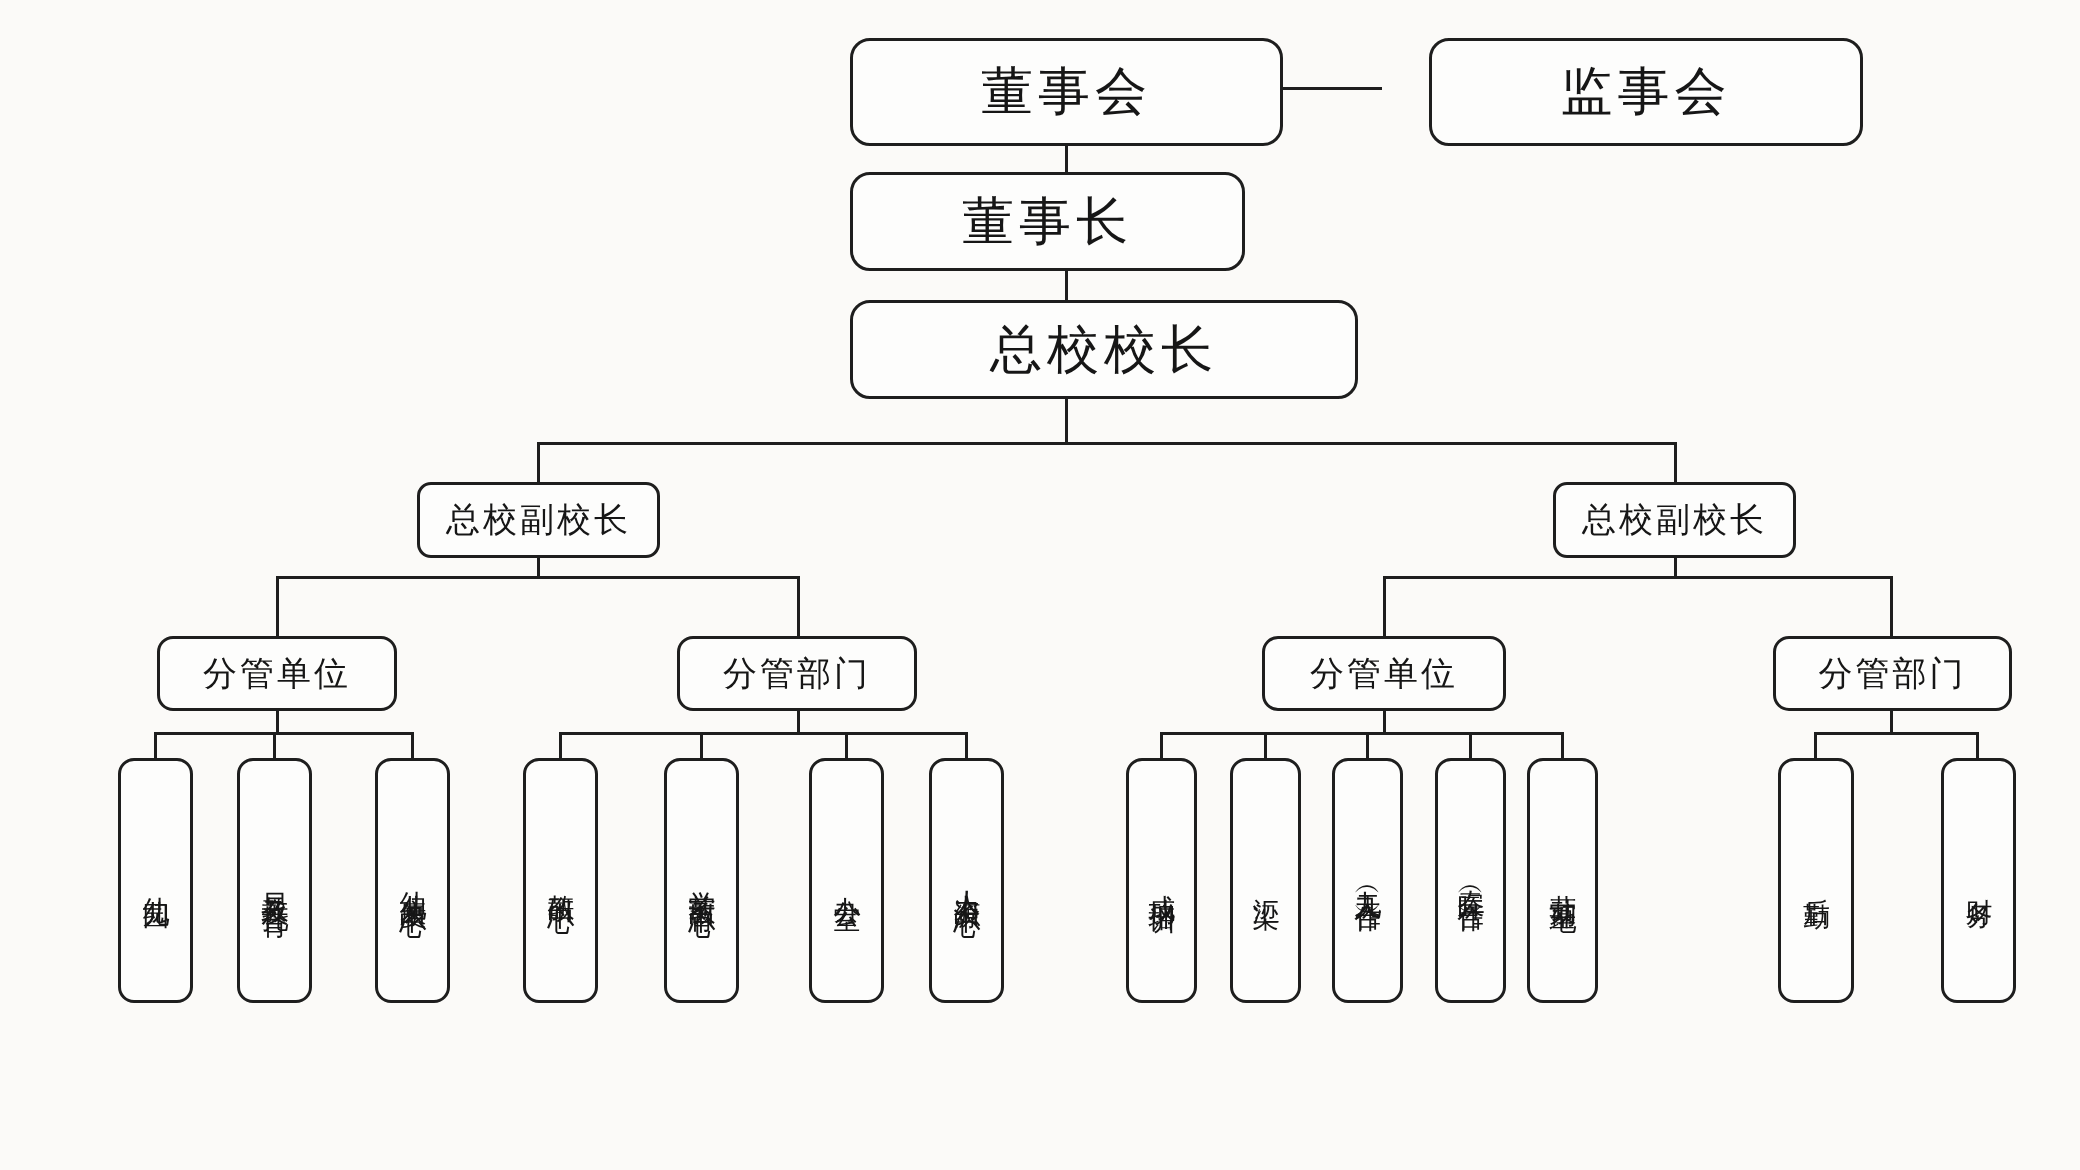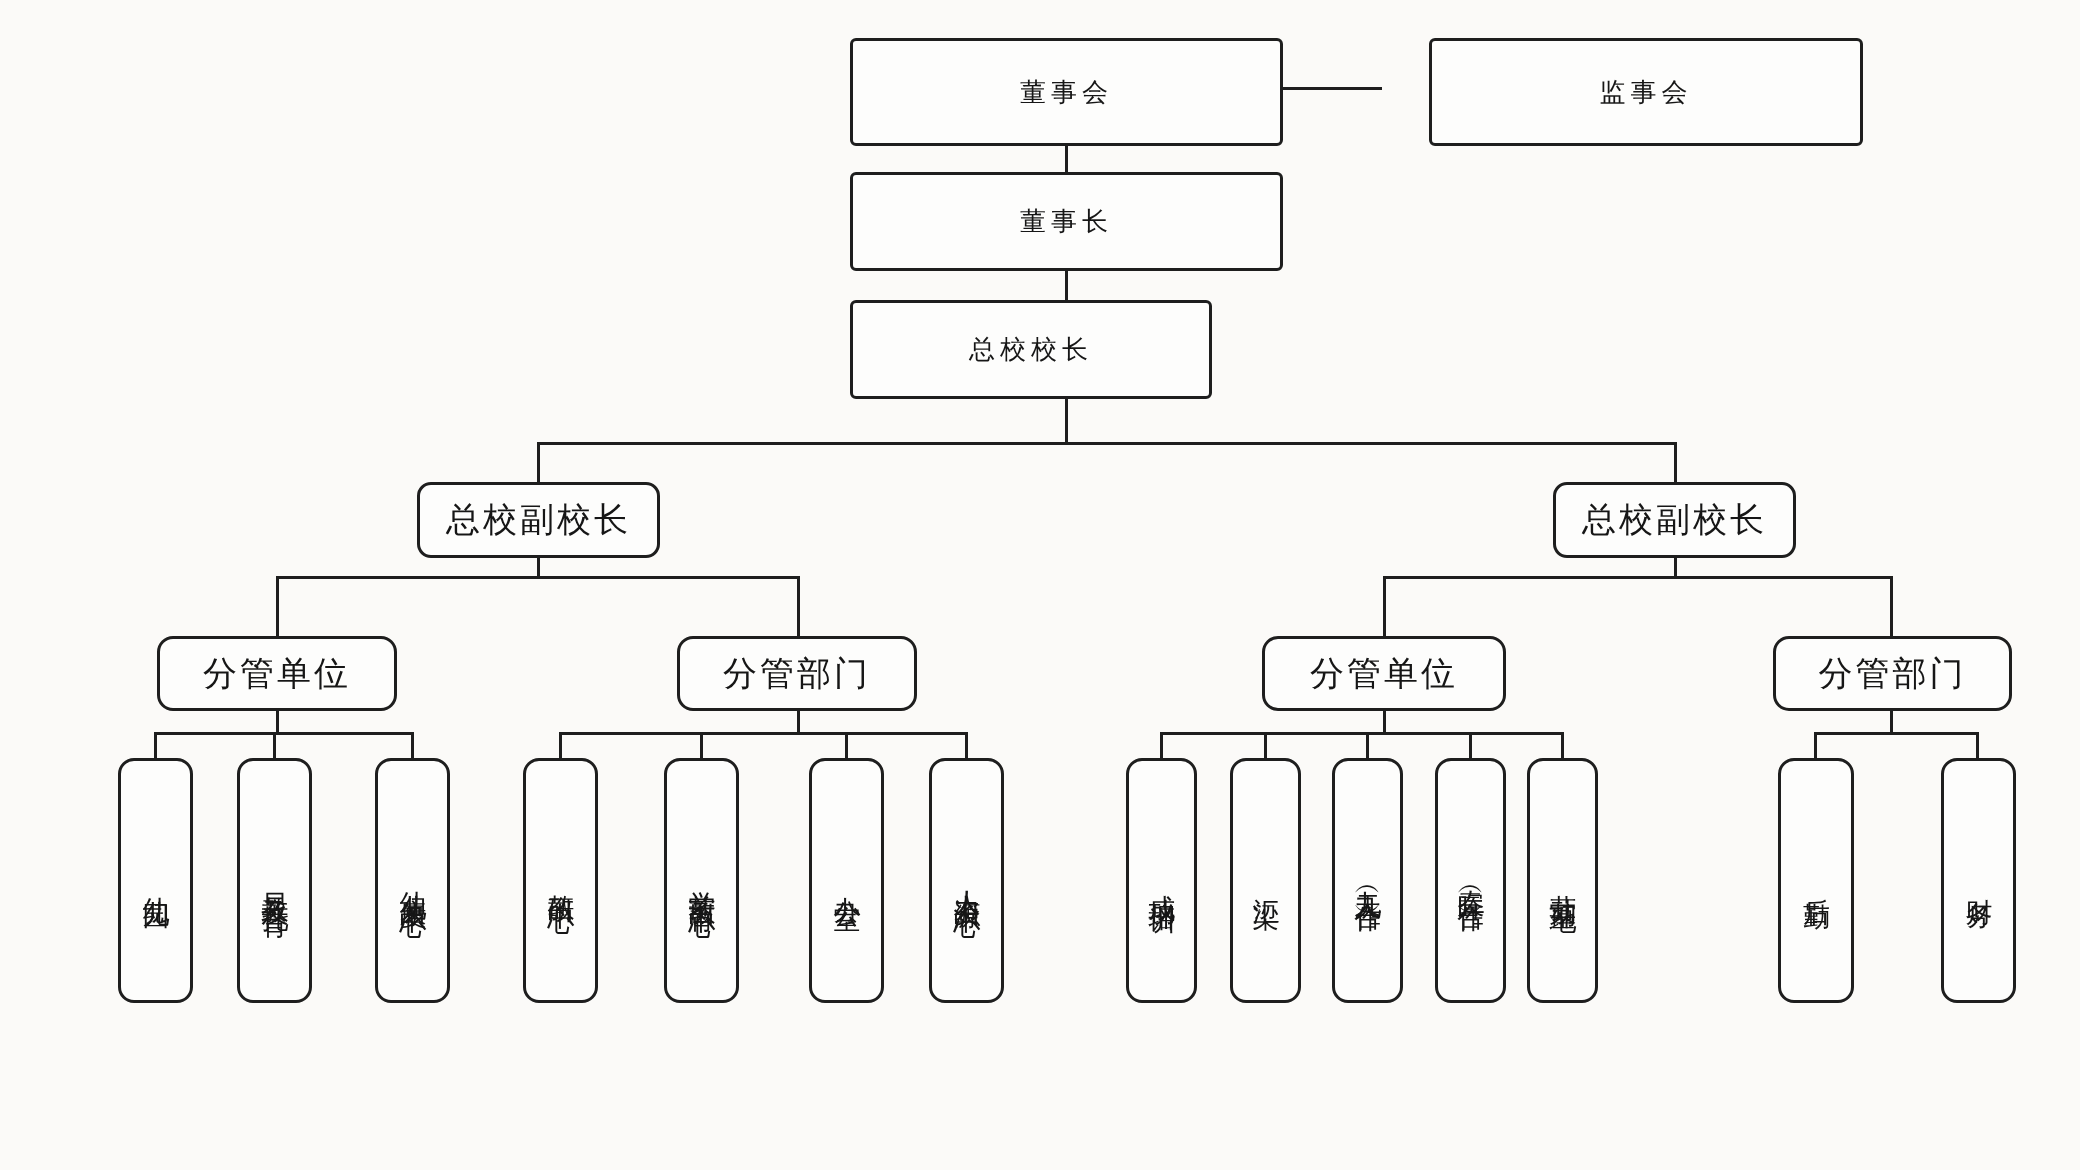--- a/index.html
+++ b/index.html
@@ -21,23 +21,22 @@
     border: 3px solid #1e1e1e;
     border-radius: 20px;
     background: #fdfdfc;
     color: #161616;
     display: flex;
     align-items: center;
     justify-content: center;
     text-align: center;
   }
   .h-box {                 
-    font-size: 26px;
+    font-size: 52px;
     letter-spacing: 5px;
-    border-radius: 6px;
   }
   .vp-box {                
     font-size: 34px;
     letter-spacing: 3px;
     border-radius: 14px;
   }
   .m-box {                 
     font-size: 34px;
     letter-spacing: 3px;
     border-radius: 16px;
@@ -56,23 +55,23 @@
 </style>
 </head>
 <body>
 
 <div class="canvas">
 
   <div class="box h-box" style="left:850px; top:38px; width:433px; height:108px;">董事会</div>
 
   <div class="box h-box" style="left:1429px; top:38px; width:434px; height:108px;">监事会</div>
 
-  <div class="box h-box" style="left:850px; top:172px; width:433px; height:99px;">董事长</div>
+  <div class="box h-box" style="left:850px; top:172px; width:395px; height:99px;">董事长</div>
 
-  <div class="box h-box" style="left:850px; top:300px; width:362px; height:99px;">总校校长</div>
+  <div class="box h-box" style="left:850px; top:300px; width:508px; height:99px;">总校校长</div>
 
   <div class="box vp-box" style="left:417px; top:482px; width:243px; height:76px;">总校副校长</div>
 
   <div class="box vp-box" style="left:1553px; top:482px; width:243px; height:76px;">总校副校长</div>
 
   <div class="box m-box" style="left:157px; top:636px; width:240px; height:75px;">分管单位</div>
 
   <div class="box m-box" style="left:677px; top:636px; width:240px; height:75px;">分管部门</div>
 
   <div class="box m-box" style="left:1262px; top:636px; width:244px; height:75px;">分管单位</div>

